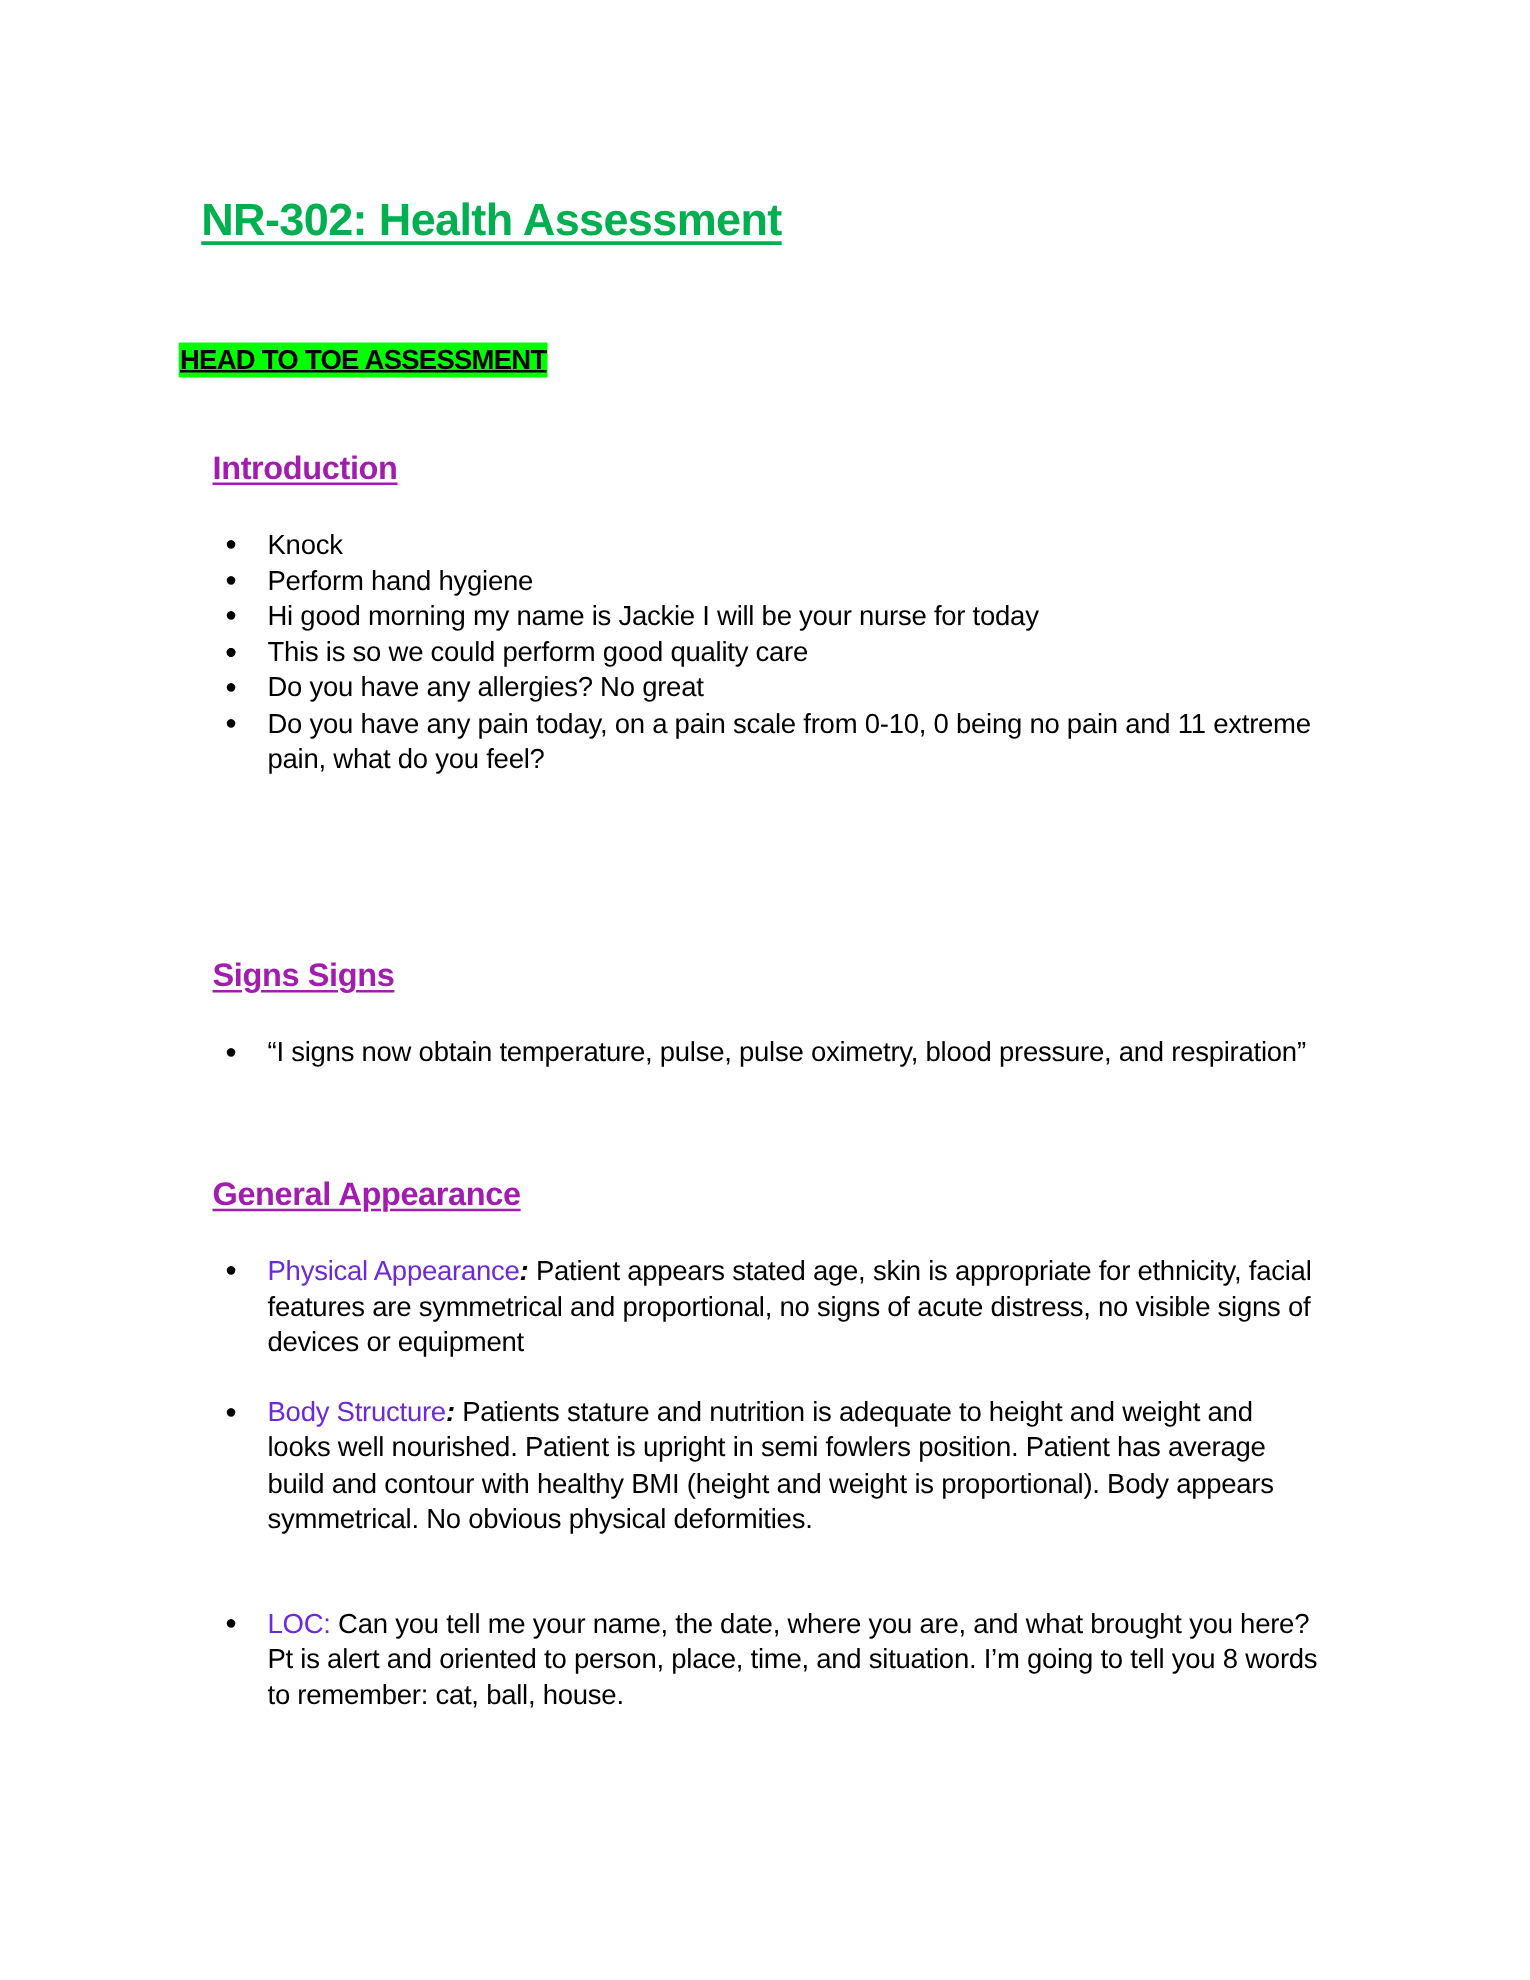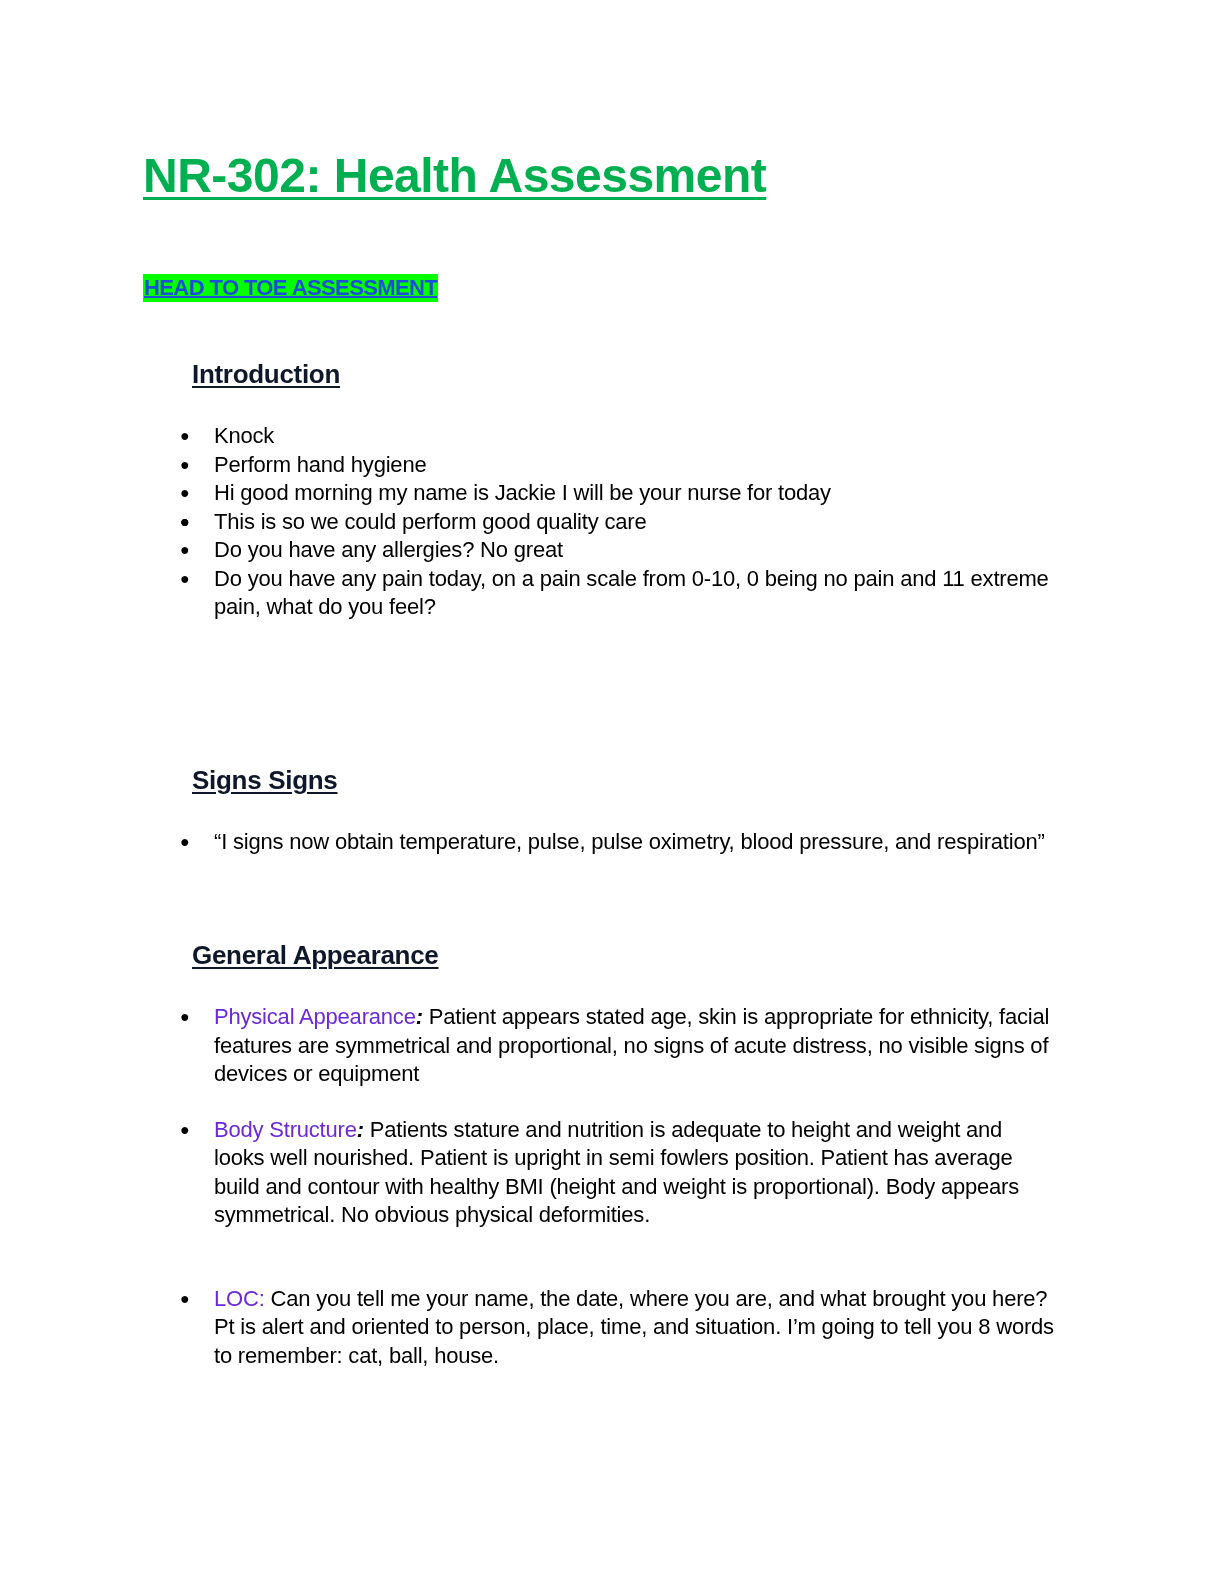--- a/index.html
+++ b/index.html
@@ -1,32 +1,32 @@
 <!DOCTYPE html>
 <html><head>
   <meta charset="utf-8">
   <style>
     html, body { margin: 0; padding: 0; background: #ffffff; }
     body { width: 1224px; height: 1584px; position: relative; font-family: "Liberation Sans", sans-serif; color: #000; }
     .page { position: absolute; left: 0; top: 0; width: 1224px; height: 1584px; }
     .title {
-      position: absolute; left: 143px; top: 143px;
-      font-size: 48px; font-weight: bold; color: #00b050;
+      position: absolute; left: 161px; top: 143px;
+      font-size: 36px; font-weight: bold; color: #00b050;
       text-decoration: underline; text-decoration-thickness: 3px; text-underline-offset: 5px;
       margin: 0; letter-spacing: -0.5px; line-height: 66px;
     }
     .subtitle {
       position: absolute; left: 143px; top: 274px;
-      font-size: 22px; font-weight: bold; color: #1d4ed8;
+      font-size: 22px; font-weight: bold; color: #000000;
       background: #00ff00; text-decoration: underline; text-decoration-thickness: 2px;
       padding: 0 1px; line-height: 28px; margin: 0; letter-spacing: -0.6px;
     }
     .section-heading {
-      position: absolute; left: 192px;
-      font-size: 26px; font-weight: bold; color: #0f172a;
+      position: absolute; left: 170px;
+      font-size: 26px; font-weight: bold; color: #a21caf;
       text-decoration: underline; text-decoration-thickness: 2px; text-underline-offset: 3px;
       margin: 0; line-height: 32px; letter-spacing: -0.3px;
     }
     ul.bullets {
       position: absolute; left: 178px; width: 880px;
       list-style: none; margin: 0; padding: 0;
       font-size: 22px; line-height: 28.5px; letter-spacing: -0.2px;
     }
     ul.bullets li { position: relative; padding-left: 36px; margin: 0; }
     ul.bullets li .bullet {

